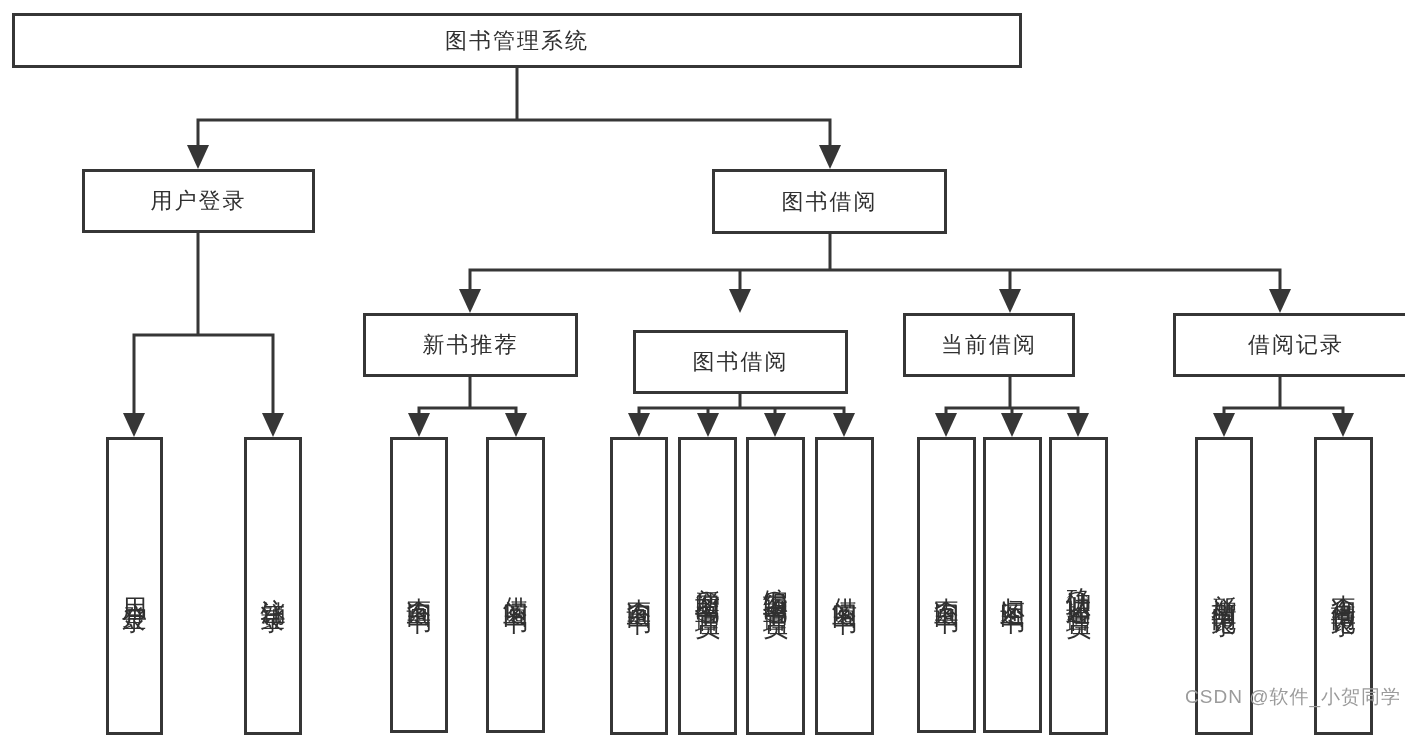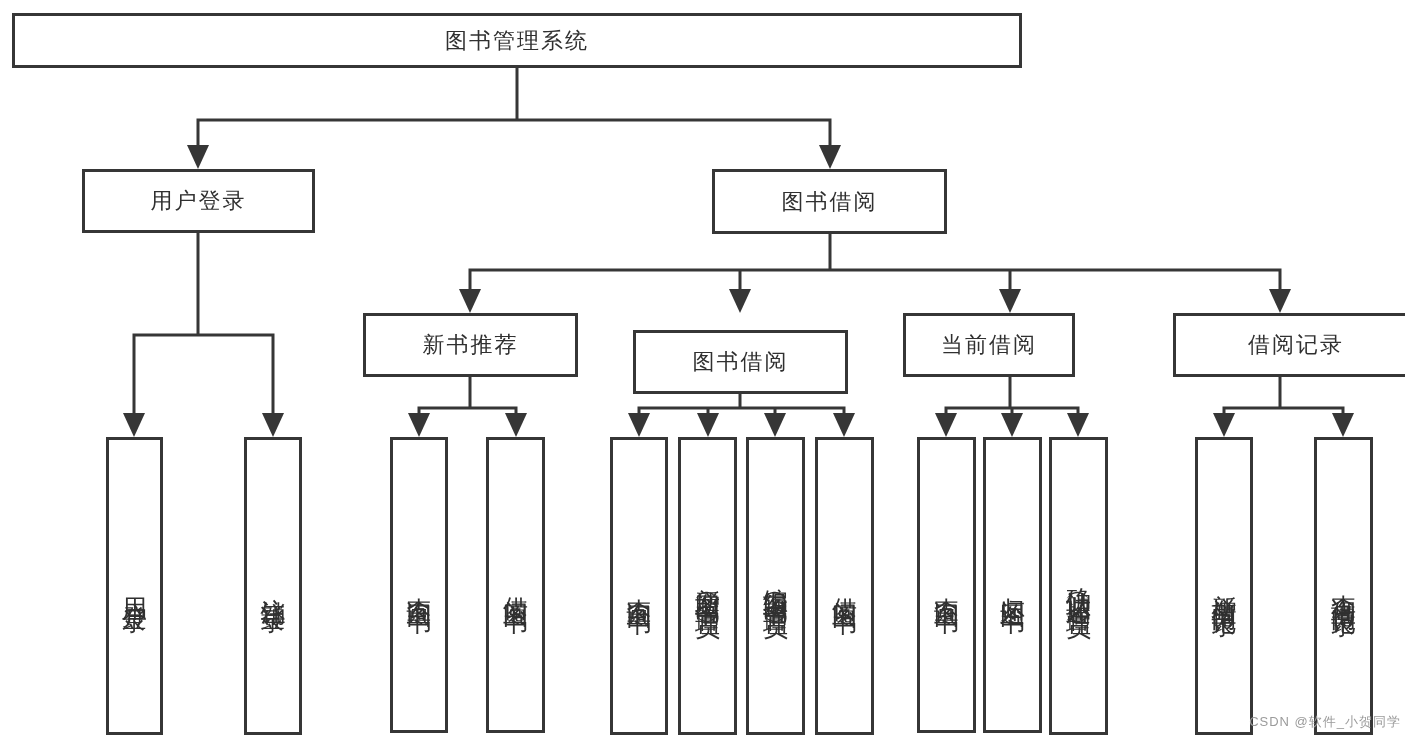--- a/index.html
+++ b/index.html
@@ -45,22 +45,22 @@
     text-orientation: mixed;
     font-size: 25px;
     letter-spacing: 4px;
     line-height: 1;
     color: var(--text);
     white-space: nowrap;
   }
   #watermark {
     position: absolute;
     right: 4px;
-    top: 713px;
-    font-size: 13px;
+    top: 684px;
+    font-size: 19px;
     letter-spacing: 1px;
     color: var(--watermark);
     white-space: nowrap;
     z-index: 5;
   }
 </style>
 </head>
 <body>
 
 <div id="stage">

